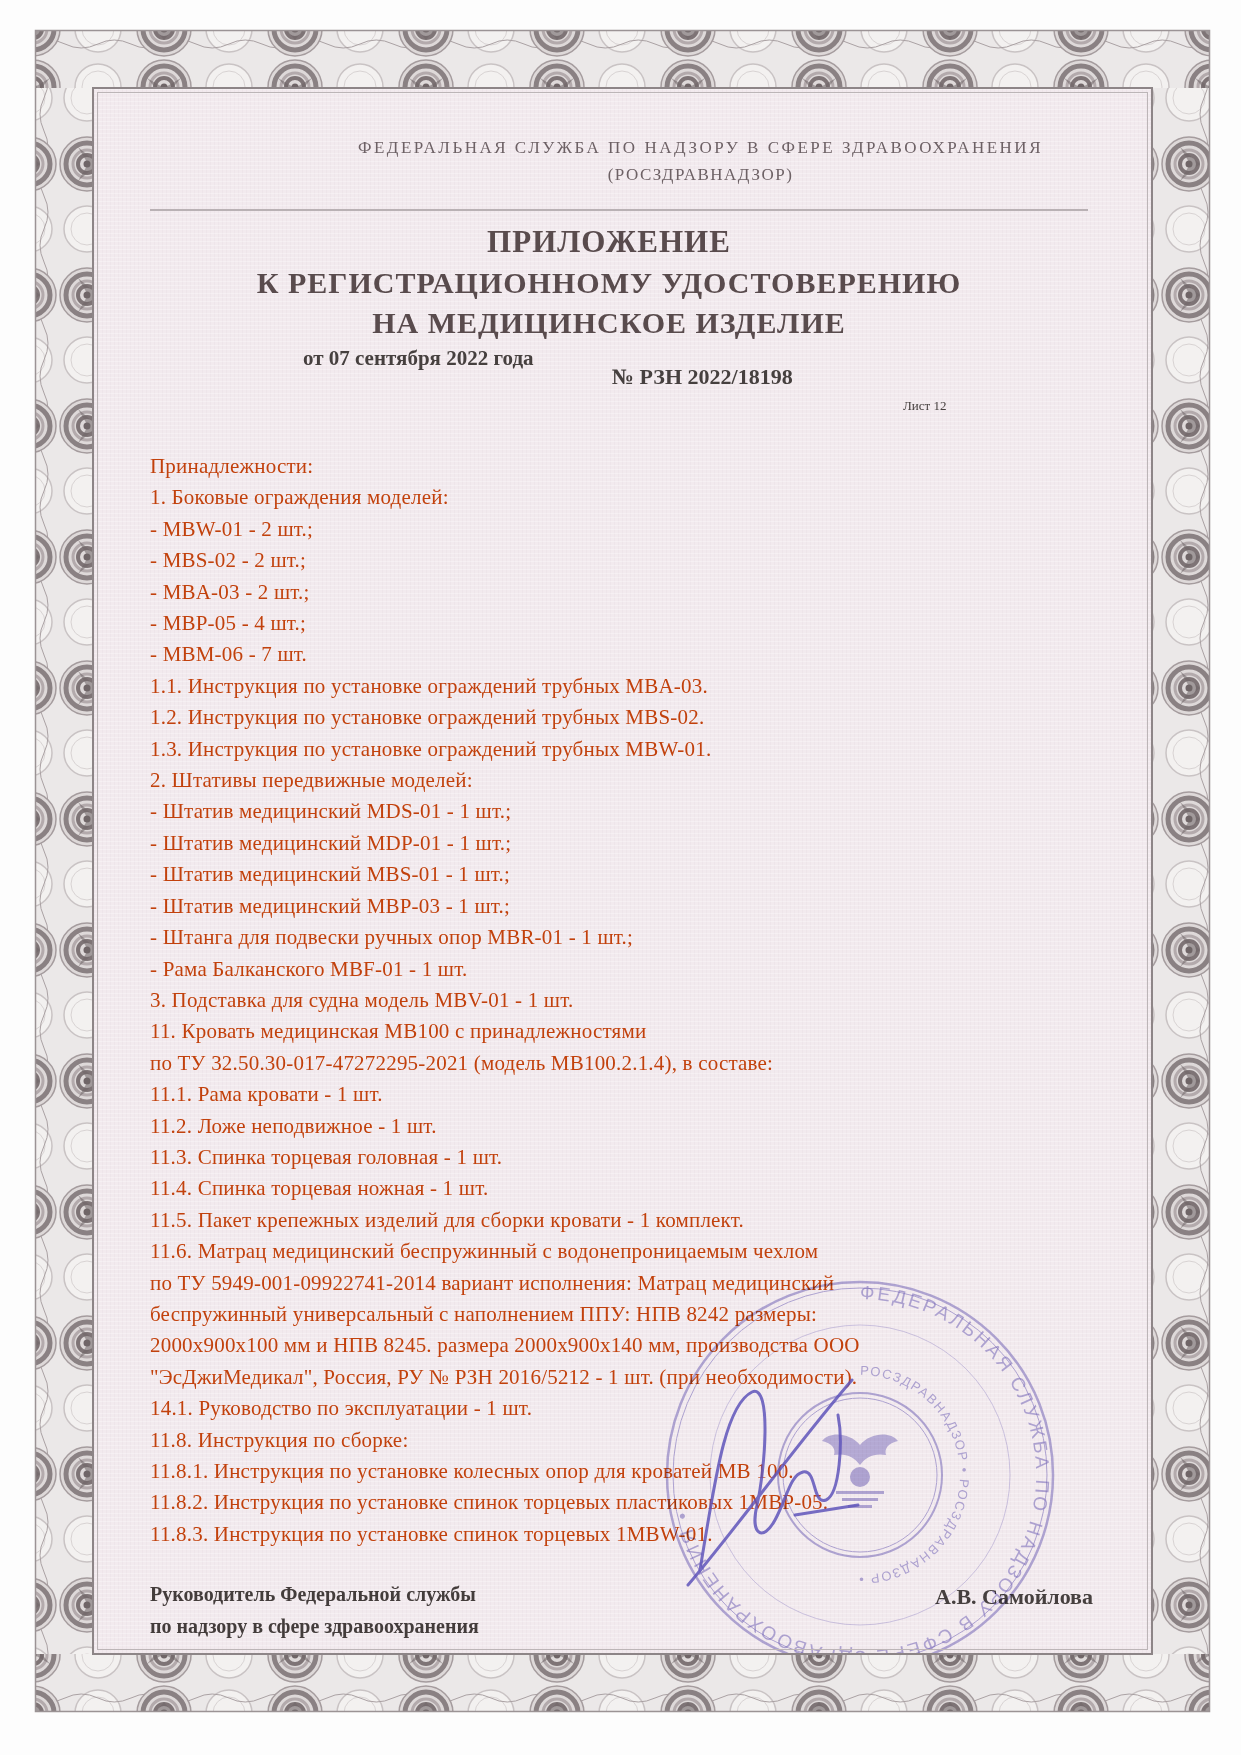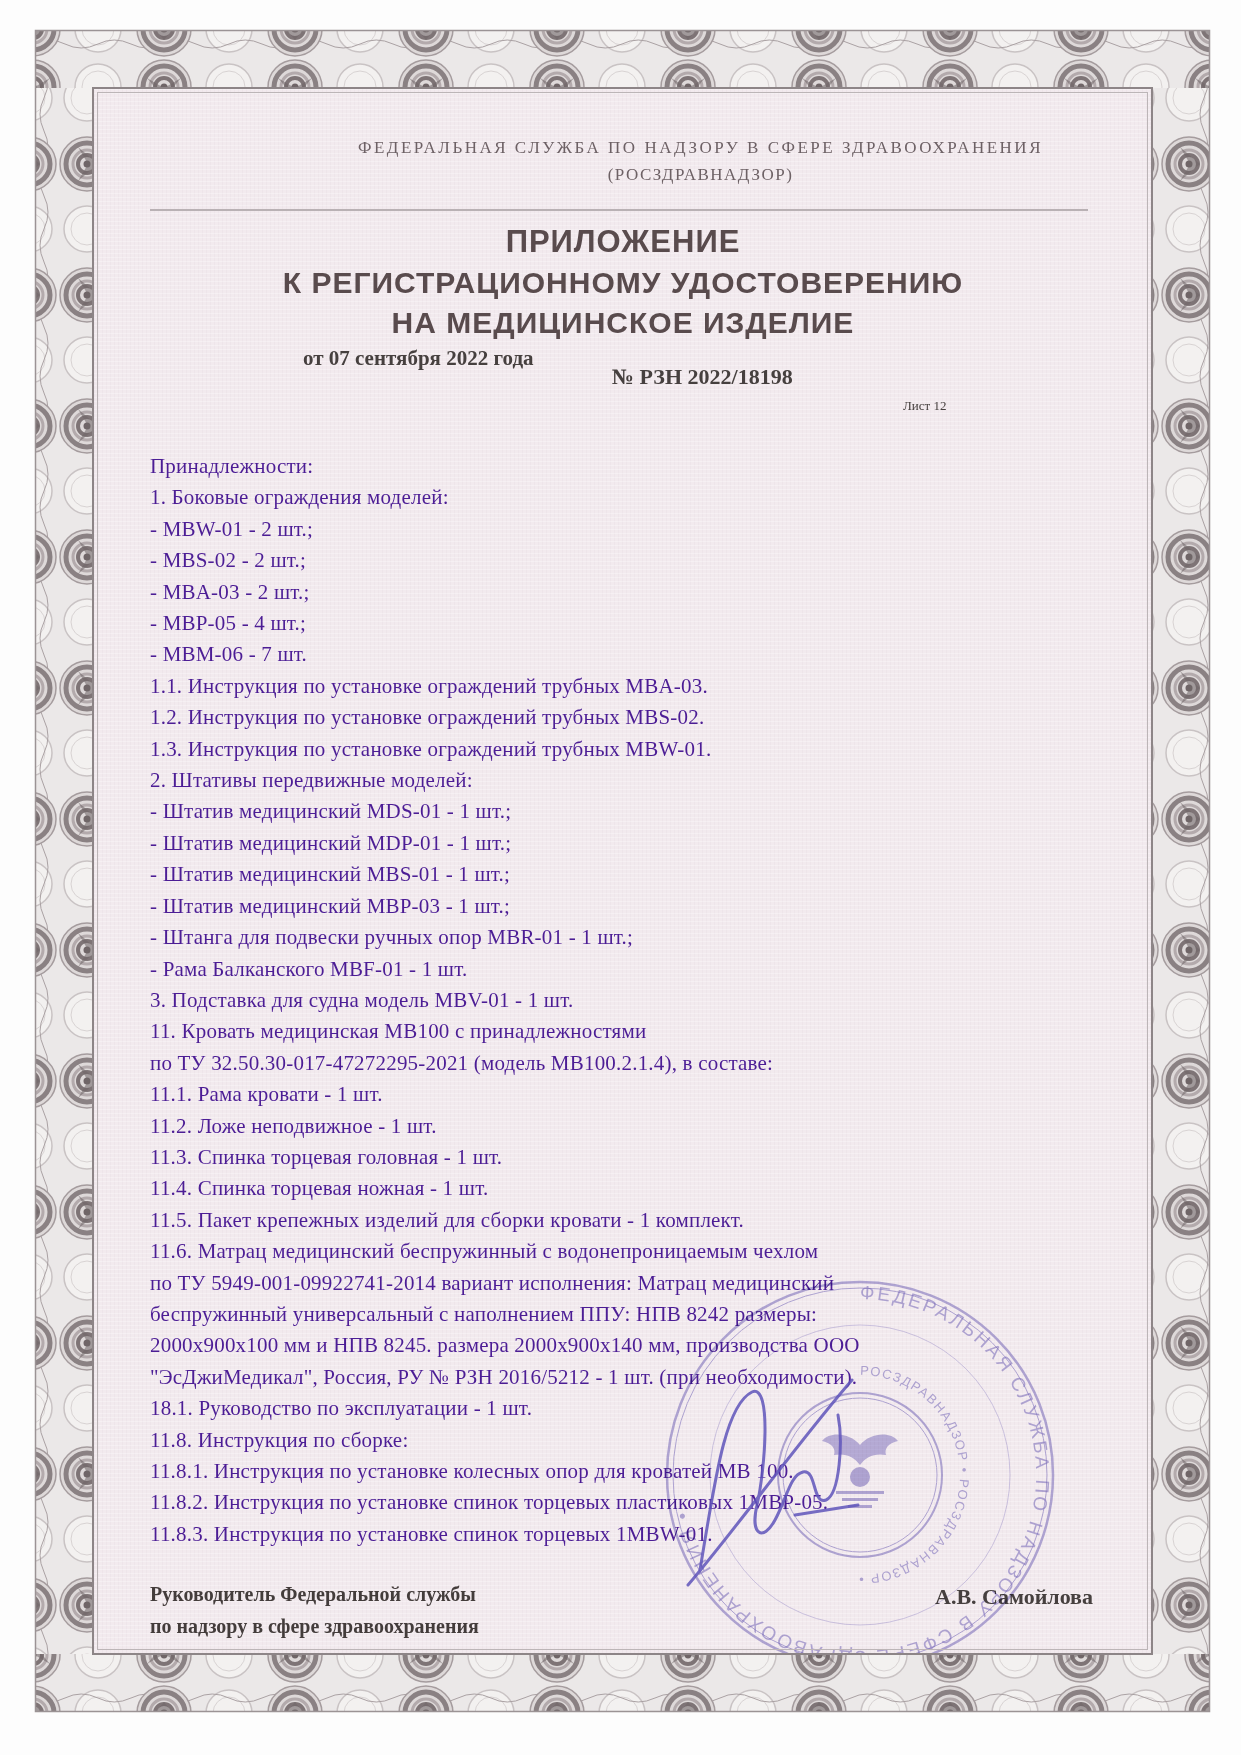--- a/index.html
+++ b/index.html
@@ -22,28 +22,28 @@
   .txt{position:absolute;white-space:nowrap;}
   .agency{
     left:94px;width:1213px;text-align:center;
     color:#6d6165;font-size:17px;letter-spacing:2.5px;
   }
   .divider{
     position:absolute;left:150px;top:209px;width:938px;height:2px;
     background:#b9b1b4;
   }
   .title{
-    left:94px;width:1058px;text-align:center;
-    font-family:Liberation Sans, sans-serif;font-weight:bold;
+    left:80px;width:1058px;text-align:center;
+    font-family:Liberation Serif, serif;font-weight:bold;
     color:#594b4d;font-size:31px;letter-spacing:1px;
   }
   .bold-serif{font-weight:bold;color:#46403f;}
   .body-lines{
     position:absolute;left:150px;top:451px;width:950px;
-    font-size:21px;line-height:31.4px;color:#4c1d95;
+    font-size:21px;line-height:31.4px;color:#c2410c;
     letter-spacing:0.2px;
   }
   .body-lines .line{white-space:nowrap;}
   .footer-line{font-weight:bold;color:#433c3b;font-size:20px;}
   .serial{
     font-family:"DejaVu Sans Mono", monospace;font-weight:bold;
     color:#e4605f;font-size:24px;letter-spacing:3px;margin-top:31px;
   }
   .stamp-svg,.sig-svg{position:absolute;pointer-events:none;}
   .stamp-svg{mix-blend-mode:multiply;}
@@ -91,21 +91,21 @@
       <div class="line">11.1. Рама кровати - 1 шт.</div>
       <div class="line">11.2. Ложе неподвижное - 1 шт.</div>
       <div class="line">11.3. Спинка торцевая головная - 1 шт.</div>
       <div class="line">11.4. Спинка торцевая ножная - 1 шт.</div>
       <div class="line">11.5. Пакет крепежных изделий для сборки кровати - 1 комплект.</div>
       <div class="line">11.6. Матрац медицинский беспружинный с водонепроницаемым чехлом</div>
       <div class="line">по ТУ 5949-001-09922741-2014 вариант исполнения: Матрац медицинский</div>
       <div class="line">беспружинный универсальный с наполнением ППУ: НПВ 8242 размеры:</div>
       <div class="line">2000х900х100 мм и НПВ 8245. размера 2000х900х140 мм, производства ООО</div>
       <div class="line">"ЭсДжиМедикал", Россия, РУ № РЗН 2016/5212 - 1 шт. (при необходимости).</div>
-      <div class="line">18.1. Руководство по эксплуатации - 1 шт.</div>
+      <div class="line">14.1. Руководство по эксплуатации - 1 шт.</div>
       <div class="line">11.8. Инструкция по сборке:</div>
       <div class="line">11.8.1. Инструкция по установке колесных опор для кроватей MB 100.</div>
       <div class="line">11.8.2. Инструкция по установке спинок торцевых пластиковых 1MBP-05.</div>
       <div class="line">11.8.3. Инструкция по установке спинок торцевых 1MBW-01.</div>
     </div>
 
   <div class="txt footer-line" style="left:150px;top:1583px">Руководитель Федеральной службы</div>
   <div class="txt footer-line" style="left:150px;top:1615px">по надзору в сфере здравоохранения</div>
   <div class="txt bold-serif" style="left:935px;top:1584px;font-size:22px">А.В. Самойлова</div>
   <div class="txt serial" style="left:998px;top:1620px">0106433</div>

